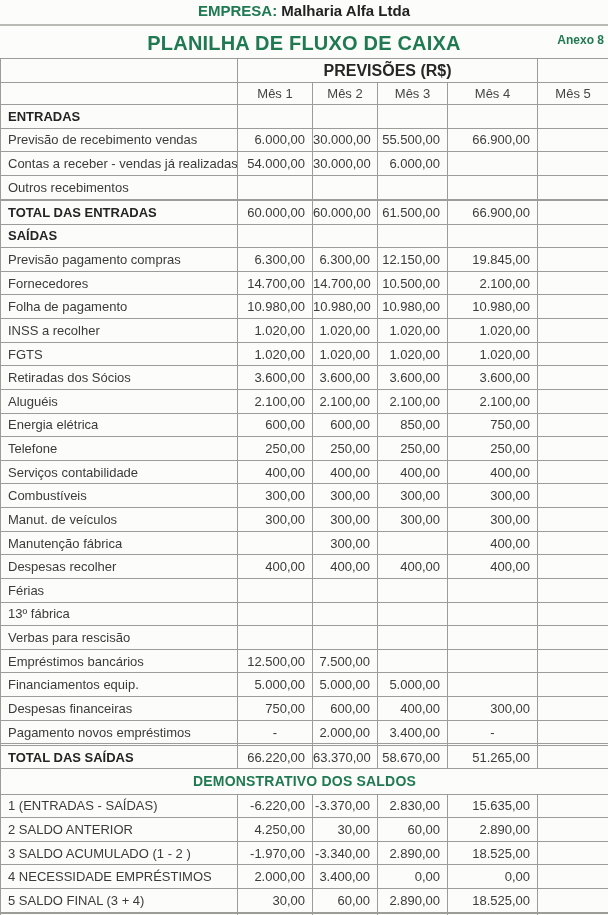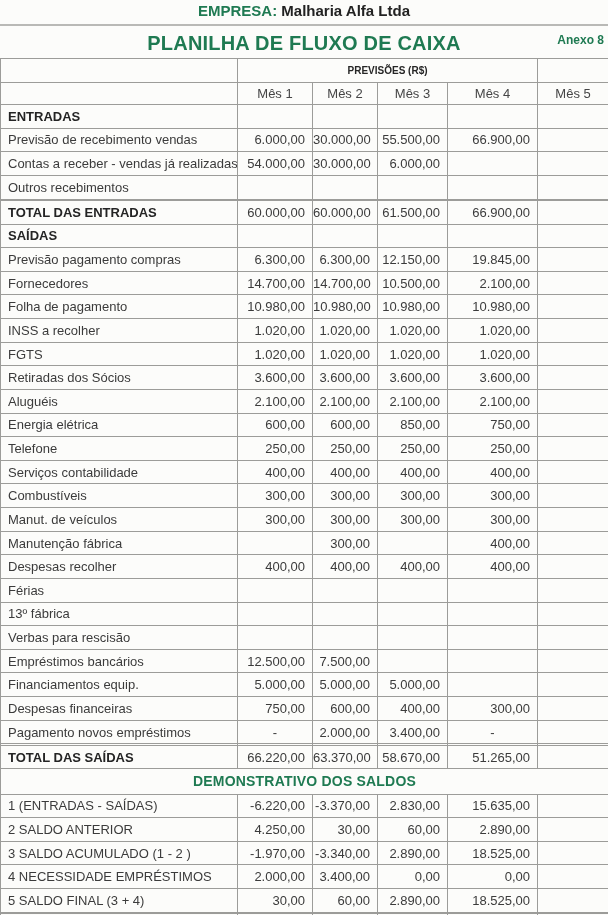--- a/index.html
+++ b/index.html
@@ -42,21 +42,21 @@
   }
   td {
     border: 1px solid #9c9c99;
     font-size: 13px; color: #3b3b3b;
     padding: 0; white-space: nowrap; overflow: hidden;
     vertical-align: middle;
   }
   tr.hdr-a { height: 24px; }
   tr.hdr-b { height: 22px; }
   .forecast-hdr {
-    text-align: center; font-weight: bold; font-size: 10px; color: #262626;
+    text-align: center; font-weight: bold; font-size: 16px; color: #262626;
   }
   .month-hdr { text-align: center; color: #454545; }
 
   .label { text-align: left; padding-left: 7px; padding-right: 7px; }
   .num   { text-align: right; padding-right: 7px; }
   .center{ text-align: center; }
   .bold  { font-weight: bold; color: #242424; }
   .saldos-title {
     text-align: center; font-weight: bold; font-size: 14px;
     color: var(--green); letter-spacing: 0.2px;

